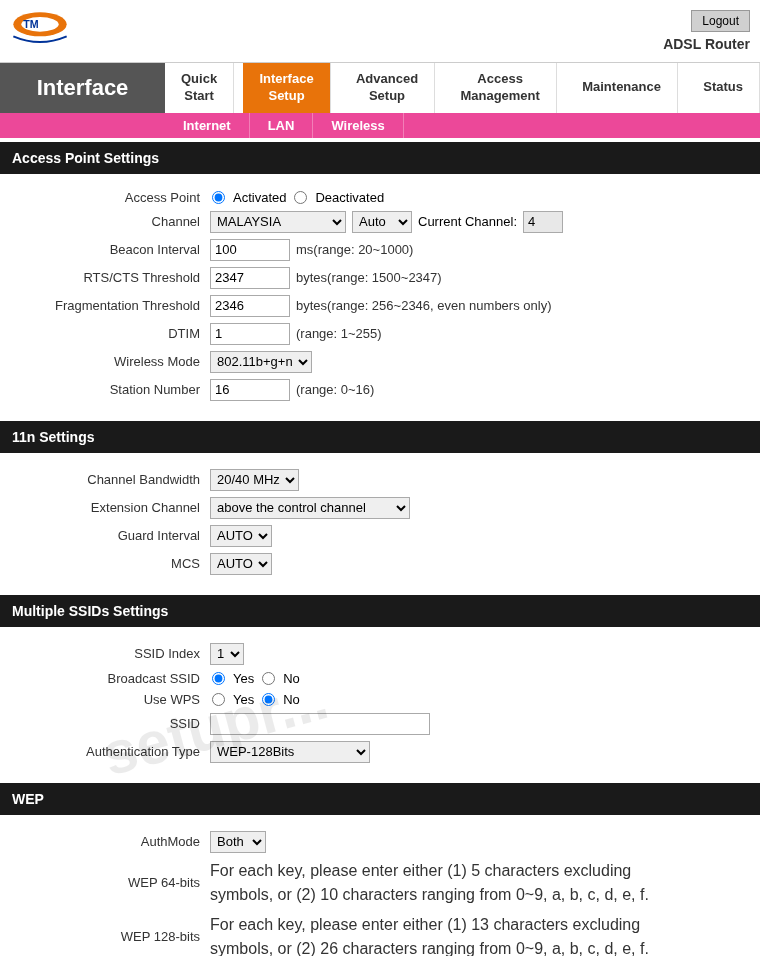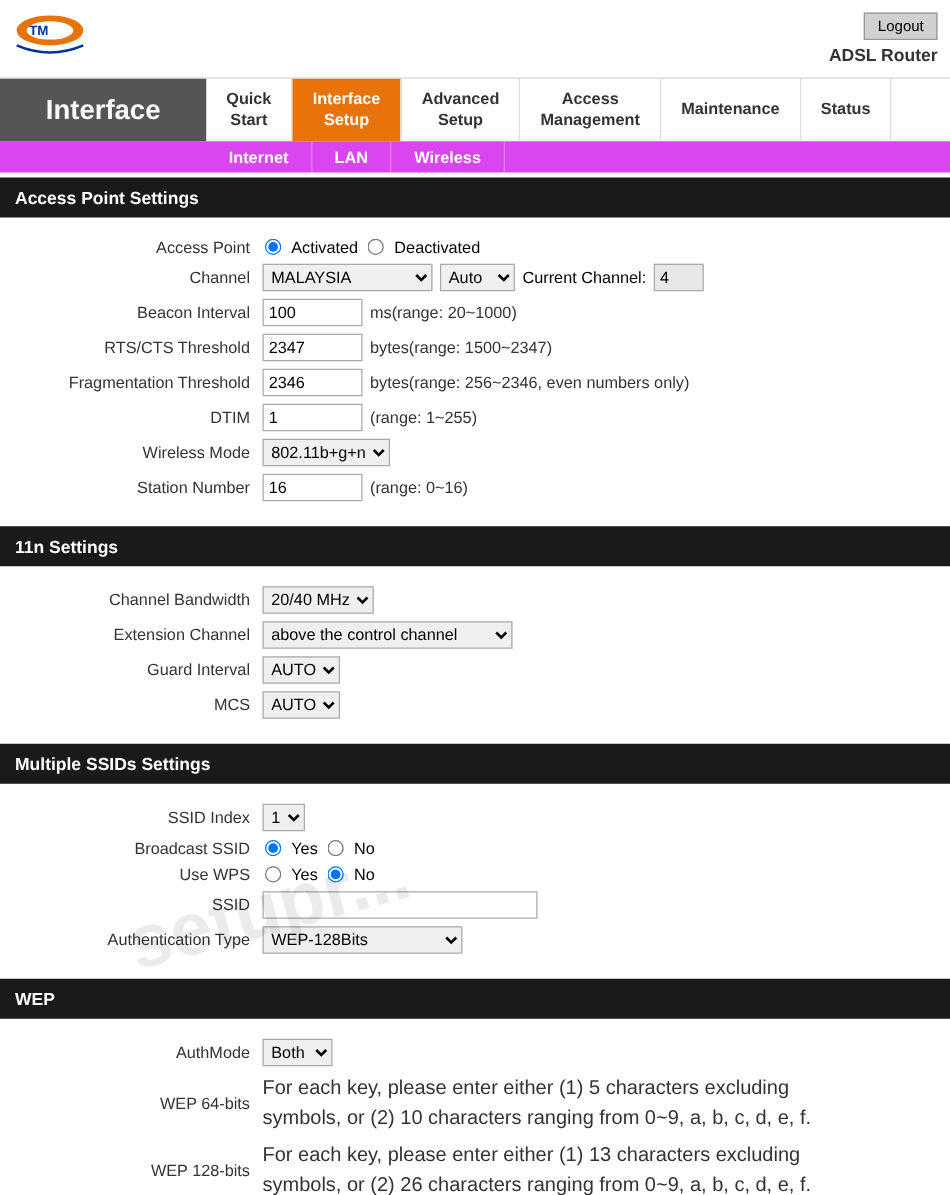--- a/index.html
+++ b/index.html
@@ -9,26 +9,26 @@
     .header { display: flex; align-items: center; justify-content: space-between; background: #fff; padding: 6px 10px; border-bottom: 1px solid #ccc; }
     .logo-area { display: flex; align-items: center; }
     .logo-tm { width: 80px; height: 50px; }
     .header-right { text-align: right; }
     .logout-btn { background: #d0d0d0; border: 1px solid #999; padding: 3px 10px; cursor: pointer; font-size: 12px; margin-bottom: 4px; }
     .router-title { font-weight: bold; font-size: 14px; color: #333; }
 
     
     .nav-bar { display: flex; background: #fff; }
     .sidebar-label { background: #555; color: #fff; width: 165px; min-width: 165px; display: flex; align-items: center; justify-content: center; font-size: 22px; font-weight: bold; padding: 10px; }
-    .nav-items { display: flex; flex: 1; }
+    .nav-items { display: flex; flex: 1; justify-content: space-between; }
     .nav-item { display: flex; align-items: center; justify-content: center; text-align: center; padding: 8px 16px; font-size: 13px; font-weight: bold; color: #333; cursor: pointer; border-right: 1px solid #ddd; line-height: 1.3; }
     .nav-item.active { background: #e8730a; color: #fff; }
 
     
-    .sub-nav { display: flex; background: #d946ef; padding-left: 165px; }
+    .sub-nav { display: flex; background: #ec4899; padding-left: 165px; }
     .sub-nav-item { color: #fff; padding: 5px 18px; font-size: 13px; cursor: pointer; font-weight: bold; border-right: 1px solid rgba(255,255,255,0.3); }
     .content-main { flex: 1; padding: 0; }
 
     
     .section-header { background: #1a1a1a; color: #fff; font-weight: bold; font-size: 14px; padding: 8px 12px; margin-top: 4px; }
 
     
     .settings-table { width: 100%; padding: 10px 20px 10px 10px; }
     .settings-row { display: flex; align-items: center; margin: 6px 0; }
     .settings-label { text-align: right; width: 200px; min-width: 200px; padding-right: 10px; color: #333; font-size: 13px; }

